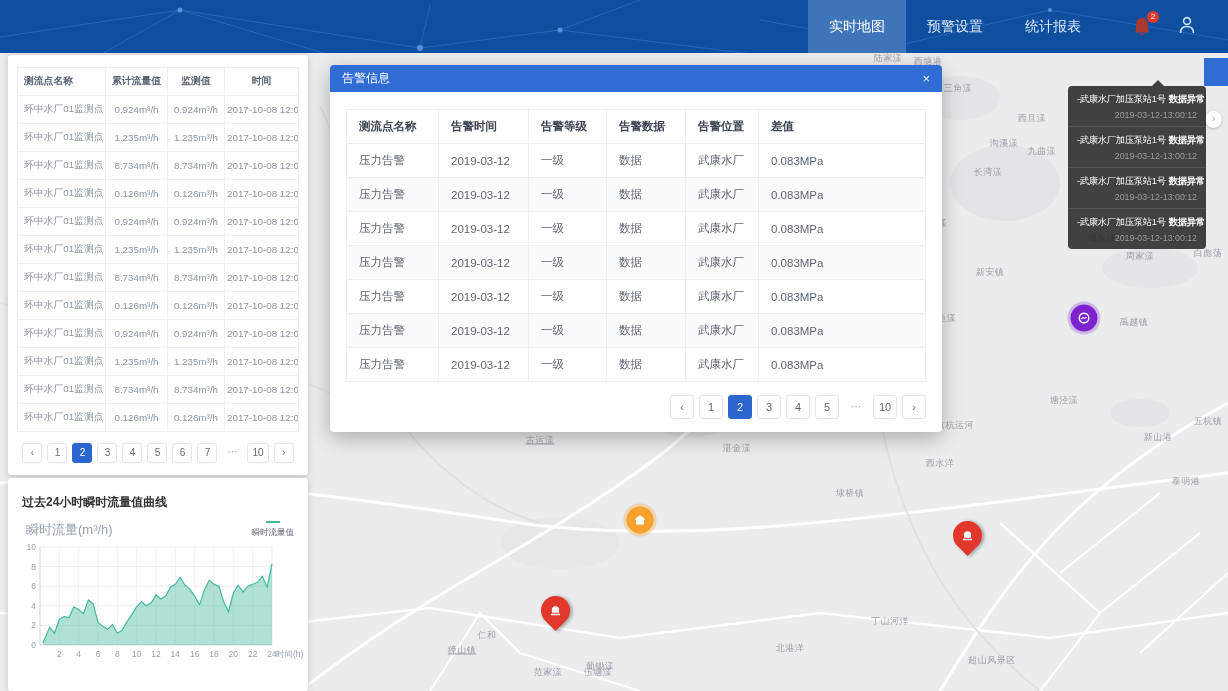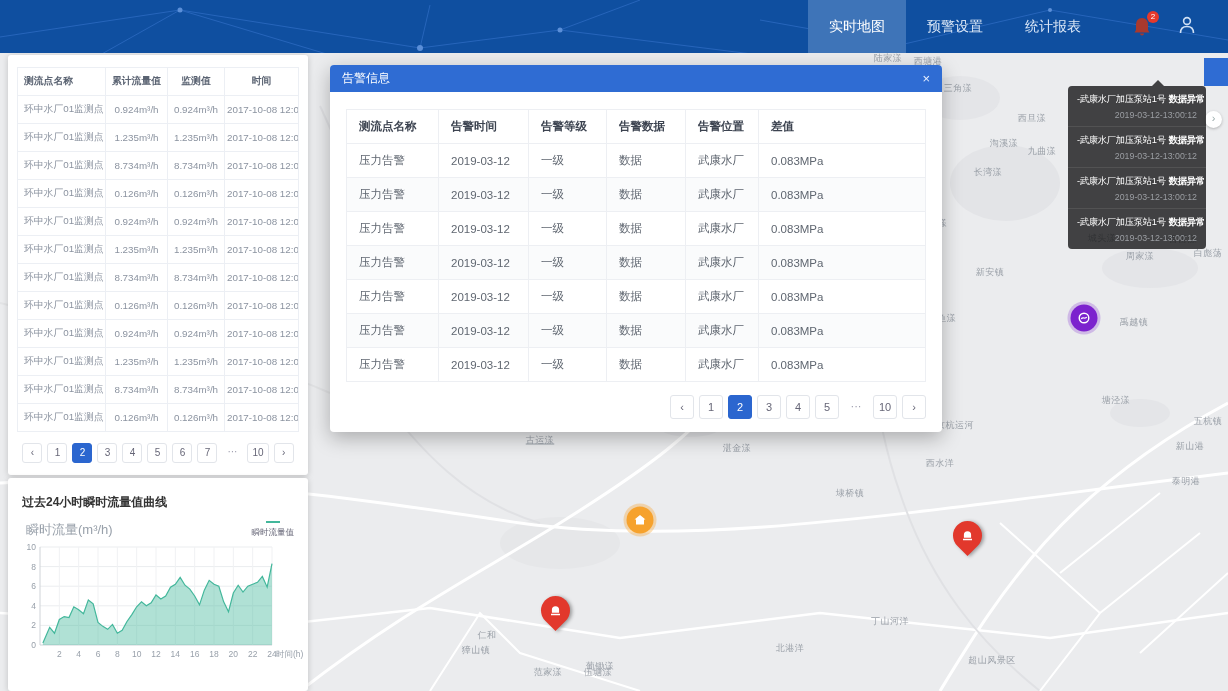--- a/index.html
+++ b/index.html
@@ -110,36 +110,36 @@
       <span class="map-label" style="left: 1042px; top: 98px;">九曲漾</span>
       <span class="map-label" style="left: 988px; top: 119px;">长湾漾</span>
       <span class="map-label" style="left: 933px; top: 170px;">陈叶漾</span>
       <span class="map-label" style="left: 1102px; top: 185px;">城头漾</span>
       <span class="map-label" style="left: 1183px; top: 186px;">百富漾</span>
       <span class="map-label" style="left: 1140px; top: 203px;">周家漾</span>
       <span class="map-label" style="left: 1208px; top: 200px;">白彪荡</span>
       <span class="map-label" style="left: 990px; top: 219px;">新安镇</span>
       <span class="map-label" style="left: 942px; top: 265px;">鲍鱼漾</span>
       <span class="map-label" style="left: 1134px; top: 269px;">禹越镇</span>
-      <span class="map-label" style="left: 1116px; top: 347px;">塘泾漾</span>
+      <span class="map-label" style="left: 1064px; top: 347px;">塘泾漾</span>
       <span class="map-label" style="left: 668px; top: 357px;">牛头漾</span>
       <span class="map-label" style="left: 700px; top: 350px;">黄泥漾</span>
       <span class="map-label" style="left: 1208px; top: 368px;">五杭镇</span>
-      <span class="map-label" style="left: 1158px; top: 393px; margin-left: 32px;">新山港</span>
+      <span class="map-label" style="left: 1158px; top: 384px;">新山港</span>
       <span class="map-label" style="left: 955px; top: 372px;">京杭运河</span>
       <span class="map-label" style="left: 540px; top: 387px; text-decoration: underline;">古运漾</span>
       <span class="map-label" style="left: 737px; top: 395px;">湛金漾</span>
       <span class="map-label" style="left: 940px; top: 410px;">西水洋</span>
       <span class="map-label" style="left: 1186px; top: 428px;">泰明港</span>
       <span class="map-label" style="left: 850px; top: 440px;">埭桥镇</span>
       <span class="map-label" style="left: 890px; top: 568px;">丁山河洋</span>
       <span class="map-label" style="left: 598px; top: 572px; margin-top: 47px;">伍塘漾</span>
       <span class="map-label" style="left: 487px; top: 582px;">仁和</span>
       <span class="map-label" style="left: 790px; top: 595px;">北港洋</span>
-      <span class="map-label" style="left: 476px; top: 597px;">獐山镇</span>
+      <span class="map-label" style="left: 462px; top: 597px; text-decoration: underline;">獐山镇</span>
       <span class="map-label" style="left: 992px; top: 607px;">超山风景区</span>
       <span class="map-label" style="left: 600px; top: 613px;">葡锄漾</span>
       <span class="map-label" style="left: 548px; top: 619px;">范家漾</span>
     </div>
   <div id="map-markers">
       <div class="marker pin" style="left: 376px; top: 355px;">
         <div class="pin-body">
           <svg width="13" height="13" viewBox="0 0 13 13">
             <path d="M6.5 2.2 a3.6 3.6 0 0 1 3.6 3.6 v3 h-7.2 v-3 a3.6 3.6 0 0 1 3.6 -3.6 z M2 9.8 h9 v1.4 h-9 z" fill="#fff"></path>
           </svg>

